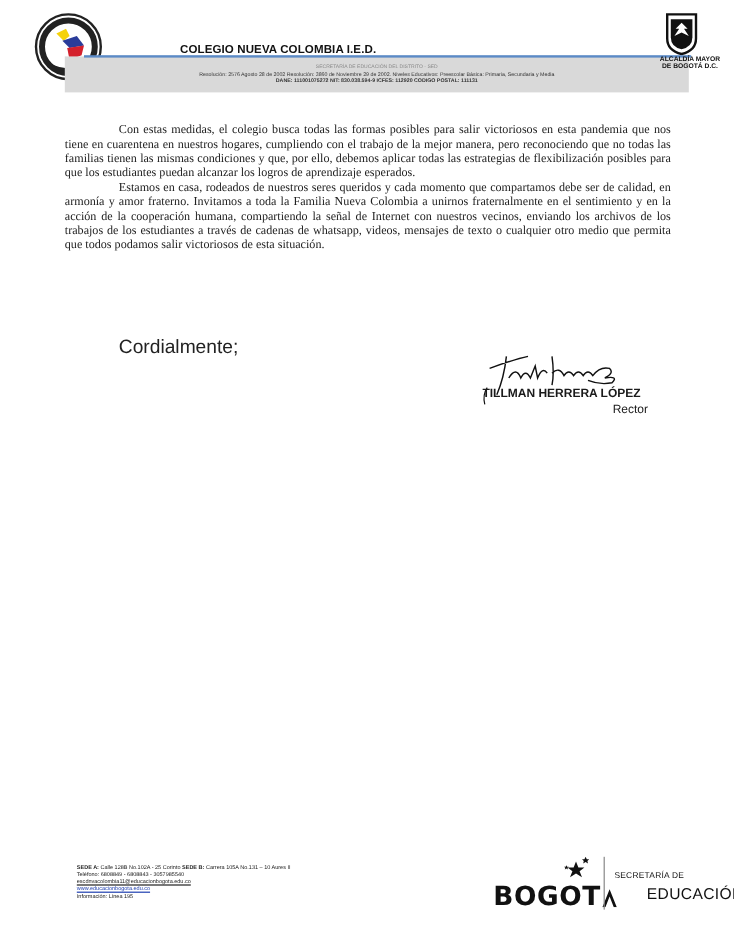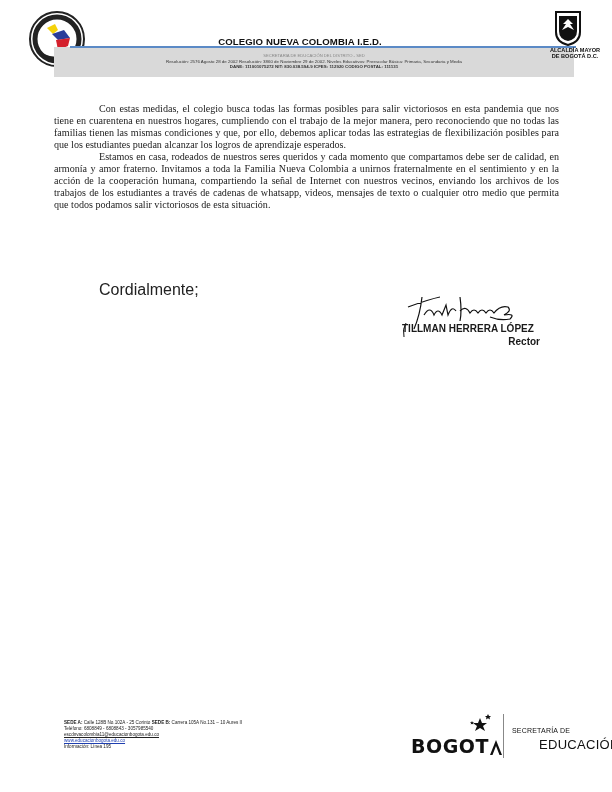--- a/index.html
+++ b/index.html
@@ -7,21 +7,21 @@
       width: 612px; height: 792px; position: relative; overflow: hidden;
       background: #ffffff; font-family: "Liberation Sans", sans-serif; color: #1a1a1a;
     }
     .abs { position: absolute; }
 
     
     .school-logo { left: 28px; top: 10px; width: 58px; height: 58px; }
     .header-rule { left: 70px; top: 46px; width: 506px; height: 1.5px; background: #5b8ac6; }
     .header-band { left: 54px; top: 47px; width: 520px; height: 30px; background: #d9d9d9; }
     .header-title {
-      left: 150px; top: 36px; width: 300px; text-align: center;
+      left: 150px; top: 36px; width: 300px; text-align: left;
       font-weight: bold; font-size: 9.6px; letter-spacing: 0.1px; color: #111;
     }
     .header-line {
       left: 54px; width: 520px; text-align: center; font-size: 4.4px; line-height: 5.5px; color: #333;
       white-space: nowrap;
     }
     .header-line.sed { top: 53px; color: #888; font-size: 4.2px; }
     .header-line.res { top: 58.5px; }
     .header-line.dane { top: 64px; font-weight: bold; }
     .crest { left: 553px; top: 10px; width: 30px; height: 36px; }
@@ -39,30 +39,30 @@
     .closing { left: 99px; top: 281px; font-size: 16px; color: #222; }
 
     
     .signature { left: 400px; top: 285px; width: 160px; height: 55px; }
     .signer-name {
       left: 402px; top: 323px; width: 138px; text-align: left;
       font-weight: bold; font-size: 10px; color: #1a1a1a;
     }
     .signer-title {
       left: 402px; top: 336px; width: 138px; text-align: right;
-      font-weight: bold; font-size: 10px; color: #1a1a1a;
+      font-weight: normal; font-size: 10px; color: #1a1a1a;
     }
 
     
     .footer-info { left: 64px; top: 720px; font-size: 4.6px; line-height: 6.1px; color: #222; }
     .footer-info .b { font-weight: bold; }
     .footer-info a { color: #1f3fb0; text-decoration: underline; }
     .footer-info .email { color: #222; }
     .bogota-word {
-      left: 411px; top: 735px; font-weight: bold; font-size: 19px; letter-spacing: 0.5px; color: #111;
+      left: 411px; top: 735px; font-weight: bold; font-size: 22px; letter-spacing: 0.5px; color: #111;
       font-family: "DejaVu Sans", sans-serif;
     }
     .bogota-star { left: 468px; top: 712px; width: 26px; height: 26px; }
     .footer-divider { left: 503px; top: 714px; width: 1px; height: 44px; background: #888; }
     .sec-small { left: 512px; top: 727px; font-size: 7px; color: #111; letter-spacing: 0.2px; }
     .sec-big { left: 539px; top: 737px; font-size: 13px; color: #111; letter-spacing: 0.3px; }
   </style>
 </head>
 <body>
 

